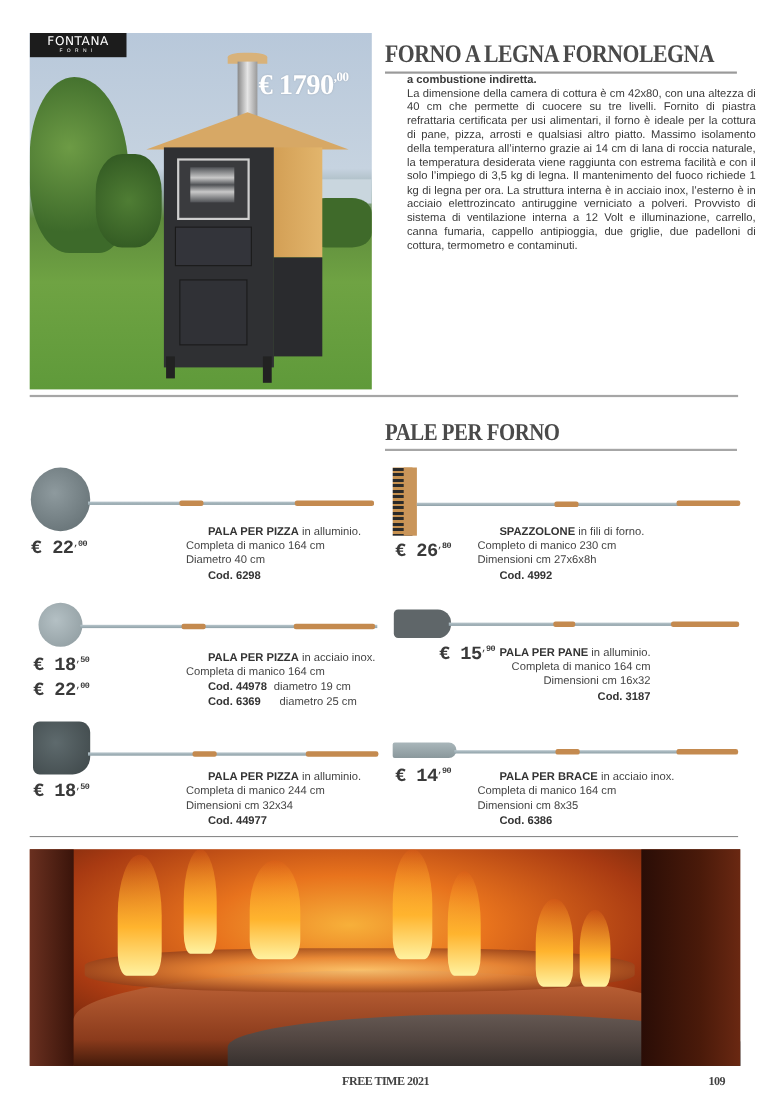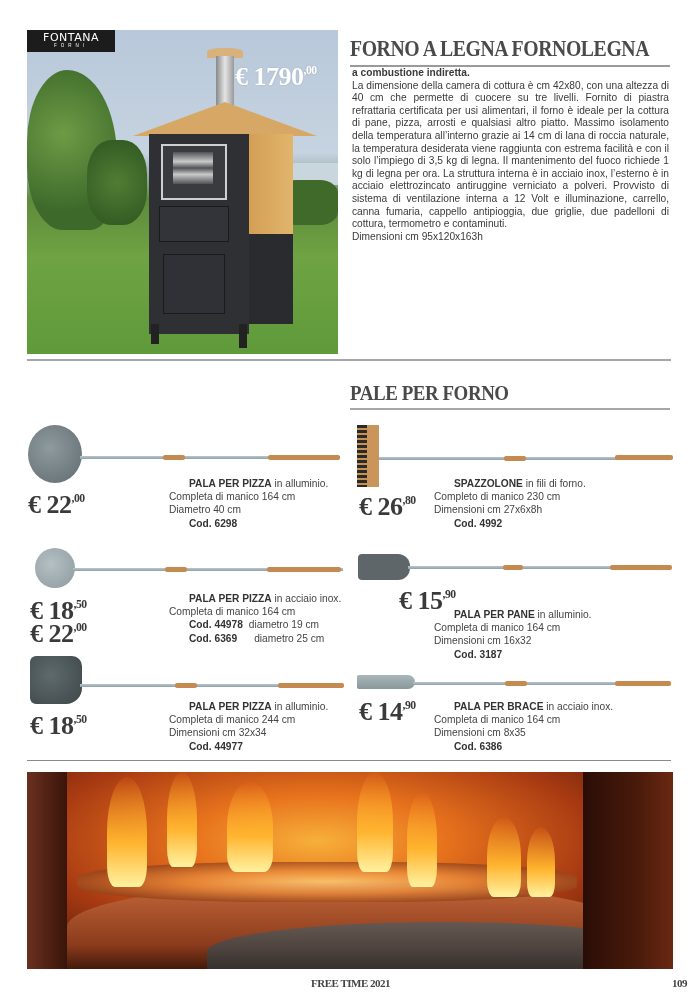--- a/index.html
+++ b/index.html
@@ -43,21 +43,21 @@
   }
   .hero-price sup, .price sup { font-size: 0.45em; vertical-align: top; position: relative; top: 0.15em; }
 
   
   .title-main {
     position: absolute; left: 350px; top: 36px; width: 320px;
     font-size: 23px; color: #4a4a4a; padding-bottom: 3px; border-bottom: 2px solid #9a9a9a;
     transform: scaleX(0.86); transform-origin: left center; width: 372px;
   }
   .desc {
-    position: absolute; left: 352px; top: 67px; width: 317px;
+    position: absolute; left: 370px; top: 67px; width: 317px;
     font-size: 10.2px; line-height: 12.6px; color: #3a3a3a; text-align: justify;
   }
   .desc .lead, .desc .code { font-weight: bold; display: block; }
   .desc .dims { display: block; text-align: left; }
 
   .divider-top { position: absolute; left: 27px; top: 359px; width: 644px; height: 2px; background: #a6a6a6; }
 
   .title-sec {
     position: absolute; left: 350px; top: 380px; width: 372px;
     font-size: 22px; color: #4a4a4a; padding-bottom: 2px;
@@ -65,22 +65,22 @@
   }
   .title-sec-line { position: absolute; left: 350px; top: 408px; width: 320px; height: 2px; background: #a6a6a6; }
 
   
   .tool { position: absolute; height: 60px; }
   .tool .handle { position: absolute; height: 3px; background: linear-gradient(180deg, #b8c6cc, #8fa1a8); }
   .tool .grip1, .tool .grip2 { position: absolute; height: 5px; background: #c48a4f; border-radius: 2px; }
   .tool .head { position: absolute; background: #6f7a7d; }
 
   .price {
-    position: absolute; font-family: Liberation Serif, serif; font-weight: bold;
-    font-size: 26px; color: #3a3a3a; letter-spacing: -0.5px;
+    position: absolute; font-family: Liberation Mono, monospace; font-weight: bold;
+    font-size: 17px; color: #3a3a3a; letter-spacing: -0.5px;
   }
   .pdesc {
     position: absolute; font-size: 10.2px; line-height: 13.2px; color: #444;
   }
   .pdesc b { font-weight: bold; color: #333; margin-left: 20px; }
   .pdesc .row { display: block; white-space: nowrap; }
   .pdesc .gap { display: inline-block; width: 6px; }
 
   .divider-bottom { position: absolute; left: 27px; top: 760px; width: 644px; height: 1px; background: #8a8a8a; }
 
@@ -93,21 +93,21 @@
   .fire-photo .embers { position: absolute; left: 50px; top: 90px; width: 500px; height: 40px; border-radius: 40%; background: radial-gradient(ellipse, #ffd27a 0%, #e88a3a 40%, #8a3a18 80%, transparent 100%); opacity: 0.8; }
   .fire-photo .flame { position: absolute; border-radius: 50% 50% 20% 20%; background: linear-gradient(0deg, #fff2a0, #ffb42e 40%, rgba(230,90,20,0.2)); }
   .fire-photo .peel { position: absolute; left: 180px; top: 150px; width: 470px; height: 60px; border-radius: 50% 50% 0 0; background: linear-gradient(180deg, #5a5a5a, #2a2a2a); opacity: 0.85; }
   .fire-photo .wall-r { position: absolute; right: 0; top: 0; width: 90px; height: 197px; background: linear-gradient(90deg, #2a0d06, #4a1a0a 60%, #6a2812); }
   .fire-photo .wall-l { position: absolute; left: 0; top: 0; width: 40px; height: 197px; background: linear-gradient(90deg, #6a3020, #3a140a); }
 
   .footer-title {
     position: absolute; left: 311px; top: 977px; font-size: 11px; color: #444;
   }
   .footer-page {
-    position: absolute; left: 672px; top: 977px; font-size: 11px; color: #444;
+    position: absolute; left: 644px; top: 977px; font-size: 11px; color: #444;
   }
 </style>
 </head>
 <body>
 
 <div class="hero-photo">
   <div class="tree"></div>
   <div class="hedge"></div>
   <div class="lake"></div>
   <div class="hedge2"></div>
@@ -129,21 +129,20 @@
     <span class="brand">FONTANA</span>
     <span class="sub">FORNI</span>
   </div>
   <div class="hero-price serif-cond"><span>€ 1790</span><sup>,00</sup></div>
 </div>
 
 <h1 class="title-main serif-cond">FORNO A LEGNA FORNOLEGNA</h1>
 <div class="desc">
   <span class="lead">a combustione indiretta.</span>
   <span>La dimensione della camera di cottura è cm 42x80, con una altezza di 40 cm che permette di cuocere su tre livelli. Fornito di piastra refrattaria certificata per usi alimentari, il forno è ideale per la cottura di pane, pizza, arrosti e qualsiasi altro piatto. Massimo isolamento della temperatura all’interno grazie ai 14 cm di lana di roccia naturale, la temperatura desiderata viene raggiunta con estrema facilità e con il solo l’impiego di 3,5 kg di legna. Il mantenimento del fuoco richiede 1 kg di legna per ora. La struttura interna è in acciaio inox, l’esterno è in acciaio elettrozincato antiruggine verniciato a polveri. Provvisto di sistema di ventilazione interna a 12 Volt e illuminazione, carrello, canna fumaria, cappello antipioggia, due griglie, due padelloni di cottura, termometro e contaminuti.</span>
-  <span class="dims">Dimensioni cm 95x120x163h</span>
 </div>
 
 <div class="divider-top"></div>
 
 <h2 class="title-sec serif-cond">PALE PER FORNO</h2>
 <div class="title-sec-line"></div>
 
 <div class="tool" style="left:28px; top:425px; width:315px;">
   <div class="head" style="left:0; top:0; width:54px; height:58px; border-radius:50%; background:radial-gradient(circle at 40% 40%, #8e9a9e, #5f6b6f);"></div>
   <div class="handle" style="left:52px; top:31px; width:260px;"></div>
@@ -188,21 +187,21 @@
   <span class="row"><b>Cod. 6369</b><span class="gap" style="width:17px;"></span><span>diametro 25 cm</span></span>
 </div>
 
 <div class="tool" style="left:358px; top:554px; width:315px;">
   <div class="head" style="left:0; top:0; width:52px; height:26px; border-radius:4px 12px 12px 4px; background:#5f6669;"></div>
   <div class="handle" style="left:50px; top:12px; width:262px;"></div>
   <div class="grip1" style="left:145px; top:11px; width:20px;"></div>
   <div class="grip2" style="left:252px; top:11px; width:62px;"></div>
 </div>
 <div class="price" style="left:359px; top:586px;margin-left:40px;"><span>€ 15</span><sup>,90</sup></div>
-<div class="pdesc" style="left:434px; top:608px;">
+<div class="pdesc" style="left:434px; top:587px;text-align:right;">
   <span class="row"><b>PALA PER PANE</b><span> in alluminio.</span></span>
   <span class="row">Completa di manico 164 cm</span>
   <span class="row">Dimensioni cm 16x32</span>
   <span class="row"><b>Cod. 3187</b></span>
 </div>
 
 <div class="tool" style="left:30px; top:656px; width:315px;">
   <div class="head" style="left:0; top:0; width:52px; height:48px; border-radius:6px 10px 16px 6px; background:radial-gradient(circle at 40% 40%, #5e6a6d, #3e4749);"></div>
   <div class="handle" style="left:50px; top:28px; width:263px;"></div>
   <div class="grip1" style="left:145px; top:27px; width:22px;"></div>

